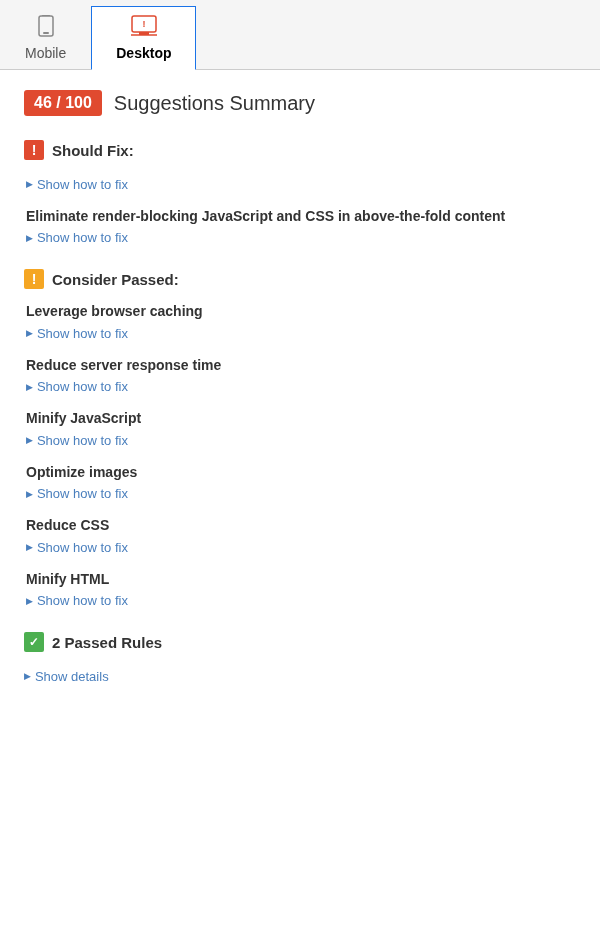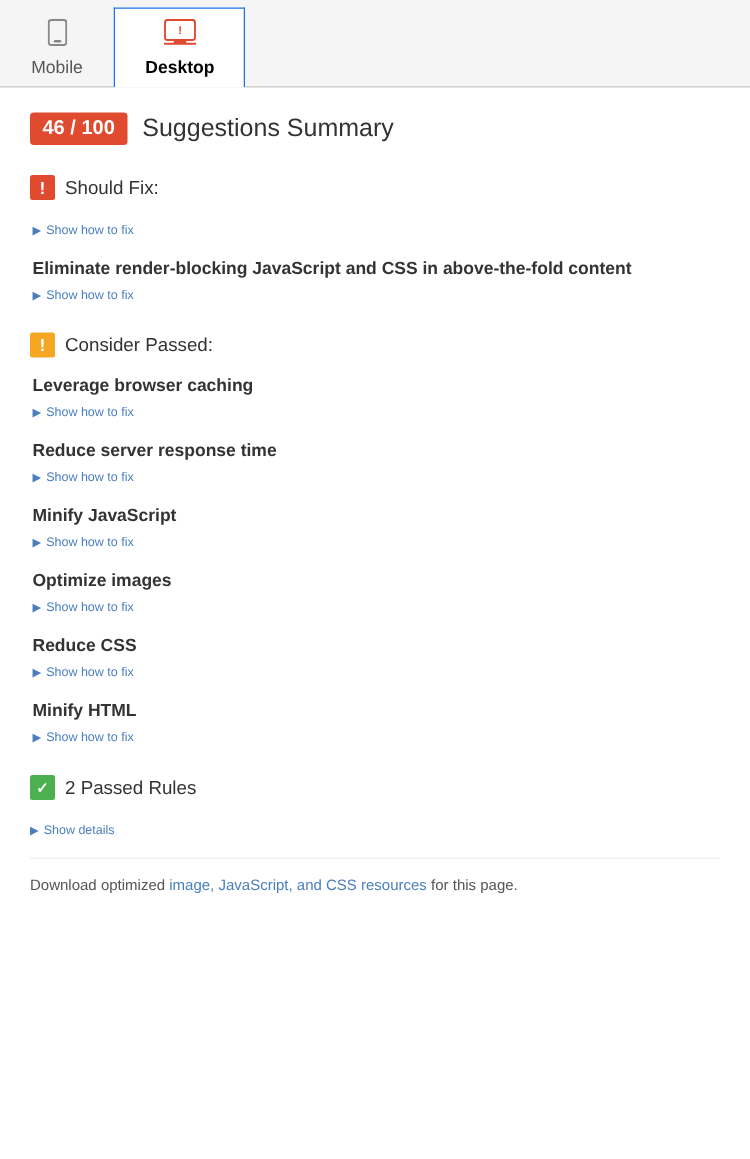--- a/index.html
+++ b/index.html
@@ -109,38 +109,38 @@
       display: flex;
       align-items: center;
       justify-content: center;
       color: #fff;
       font-weight: bold;
       font-size: 12px;
       flex-shrink: 0;
     }
     .section-title {
       font-size: 15px;
-      font-weight: normal;
+      font-weight: bold;
       color: #333;
     }
 
     
     .item {
       margin-bottom: 16px;
       padding-left: 2px;
     }
     .item-title {
       font-size: 14px;
       font-weight: bold;
       color: #333;
       margin-bottom: 4px;
     }
     .show-link {
       color: #4a7fbd;
-      font-size: 10px;
+      font-size: 13px;
       cursor: pointer;
       display: inline-flex;
       align-items: center;
       gap: 2px;
       text-decoration: none;
     }
     .show-link::before {
       content: '▶';
       font-size: 9px;
       color: #4a7fbd;
@@ -256,17 +256,14 @@
   </div>
 
   <div class="passed-section">
     <div class="section-header">
       <div class="section-icon-green">✓</div>
       <span class="section-title">2 Passed Rules</span>
     </div>
     <a class="show-link">Show details</a>
   </div>
 
-  <div class="footer-text">
-    <span>Download optimized </span><a class="footer-link">image, JavaScript, and CSS resources</a><span> for this page.</span>
-  </div>
 
 </div>
 
 </body></html>

